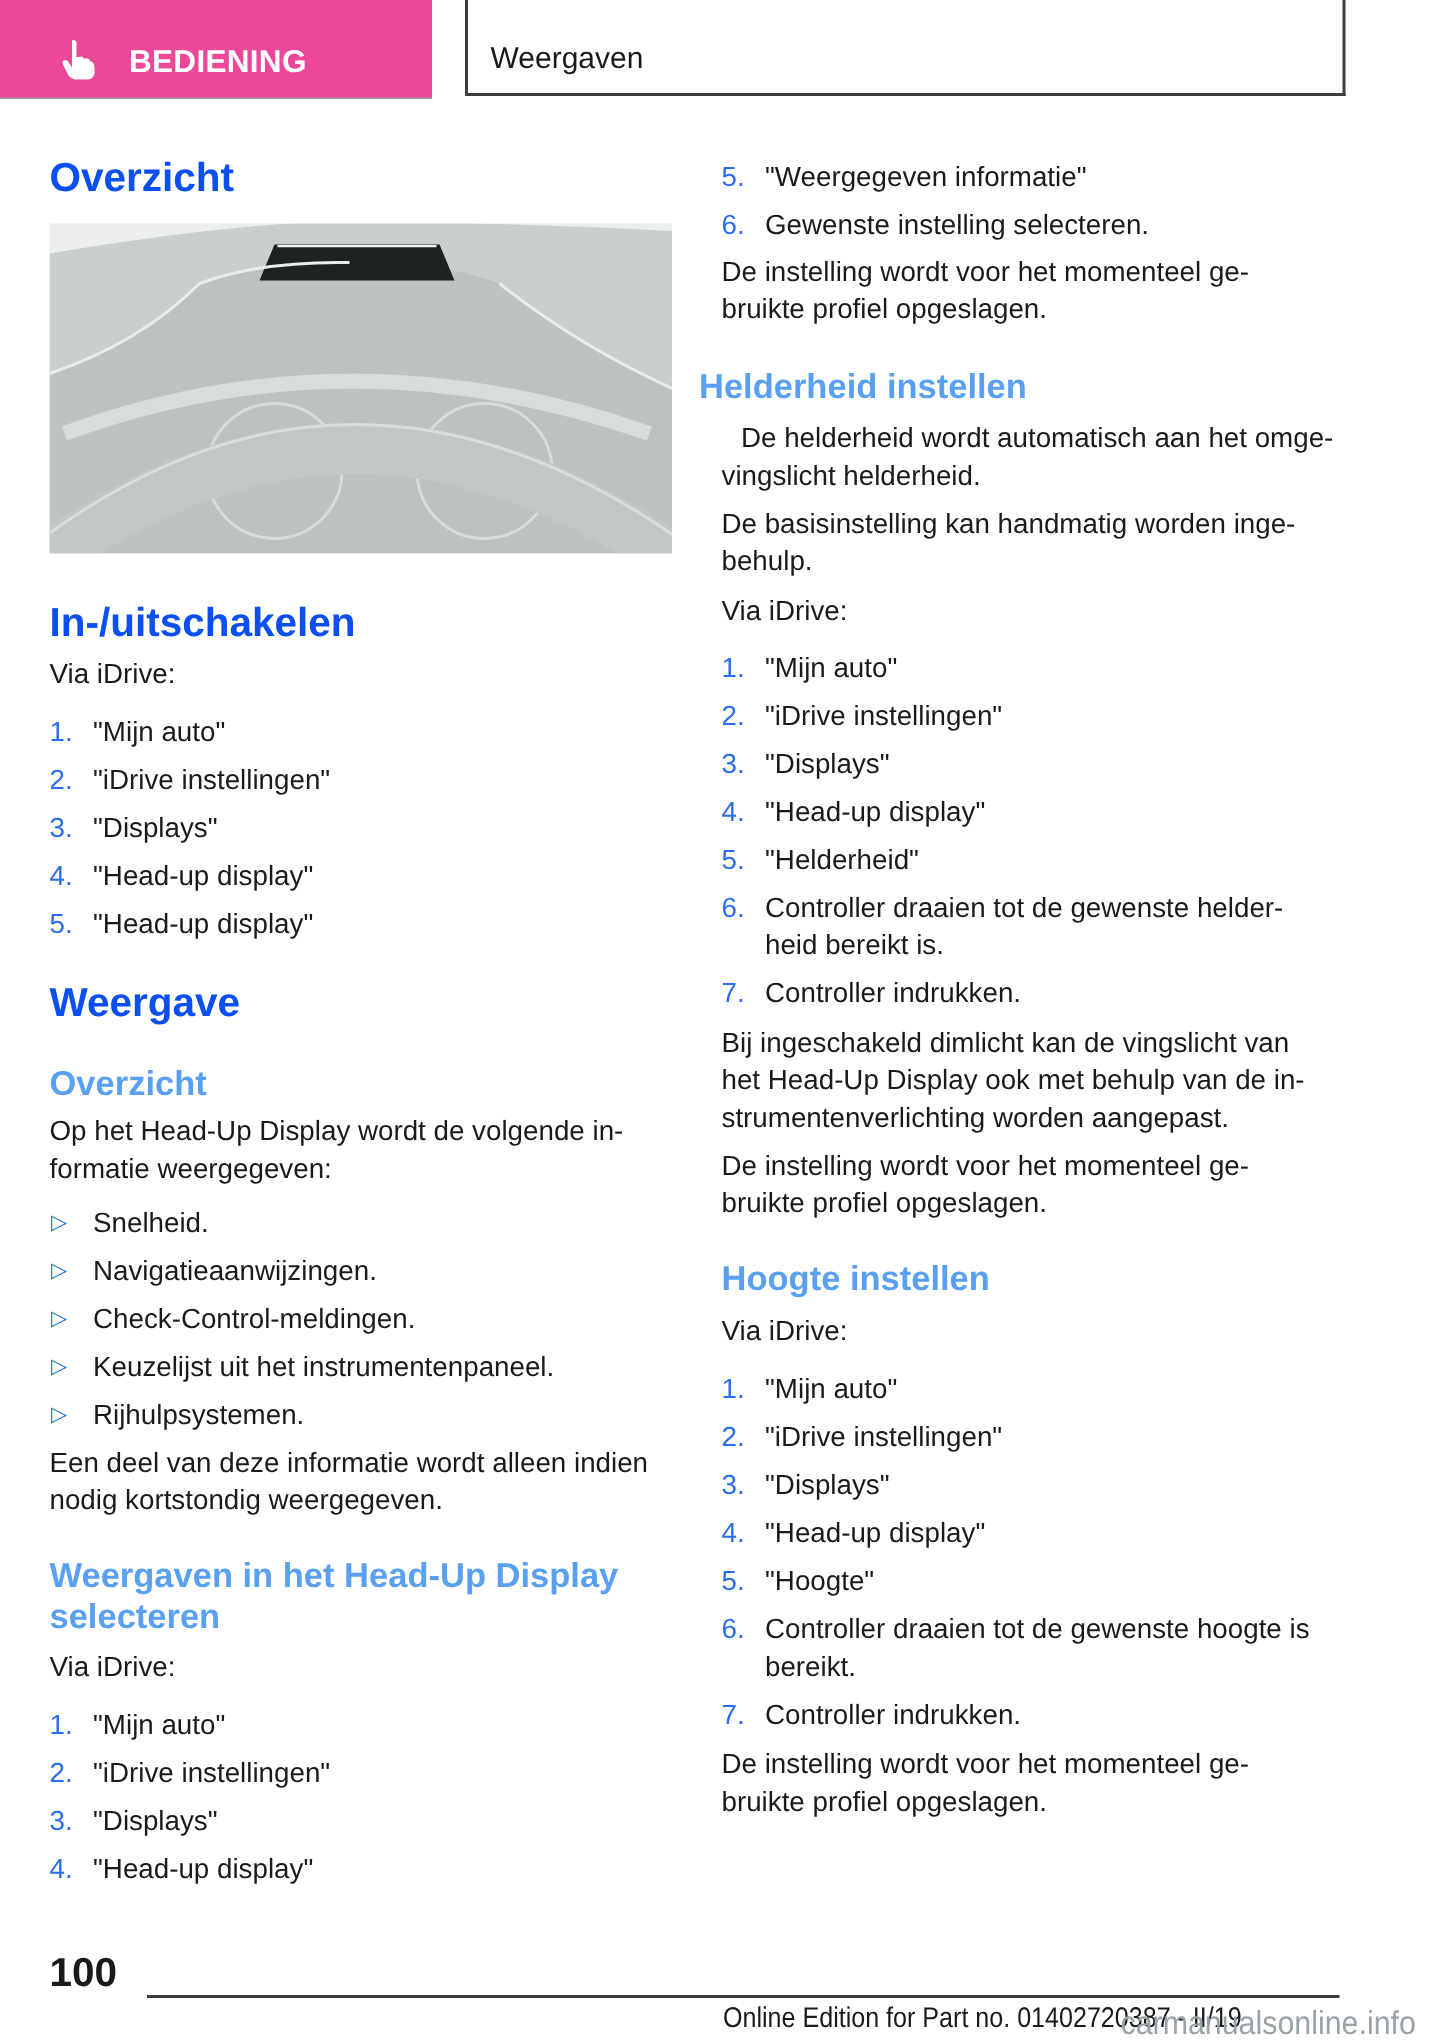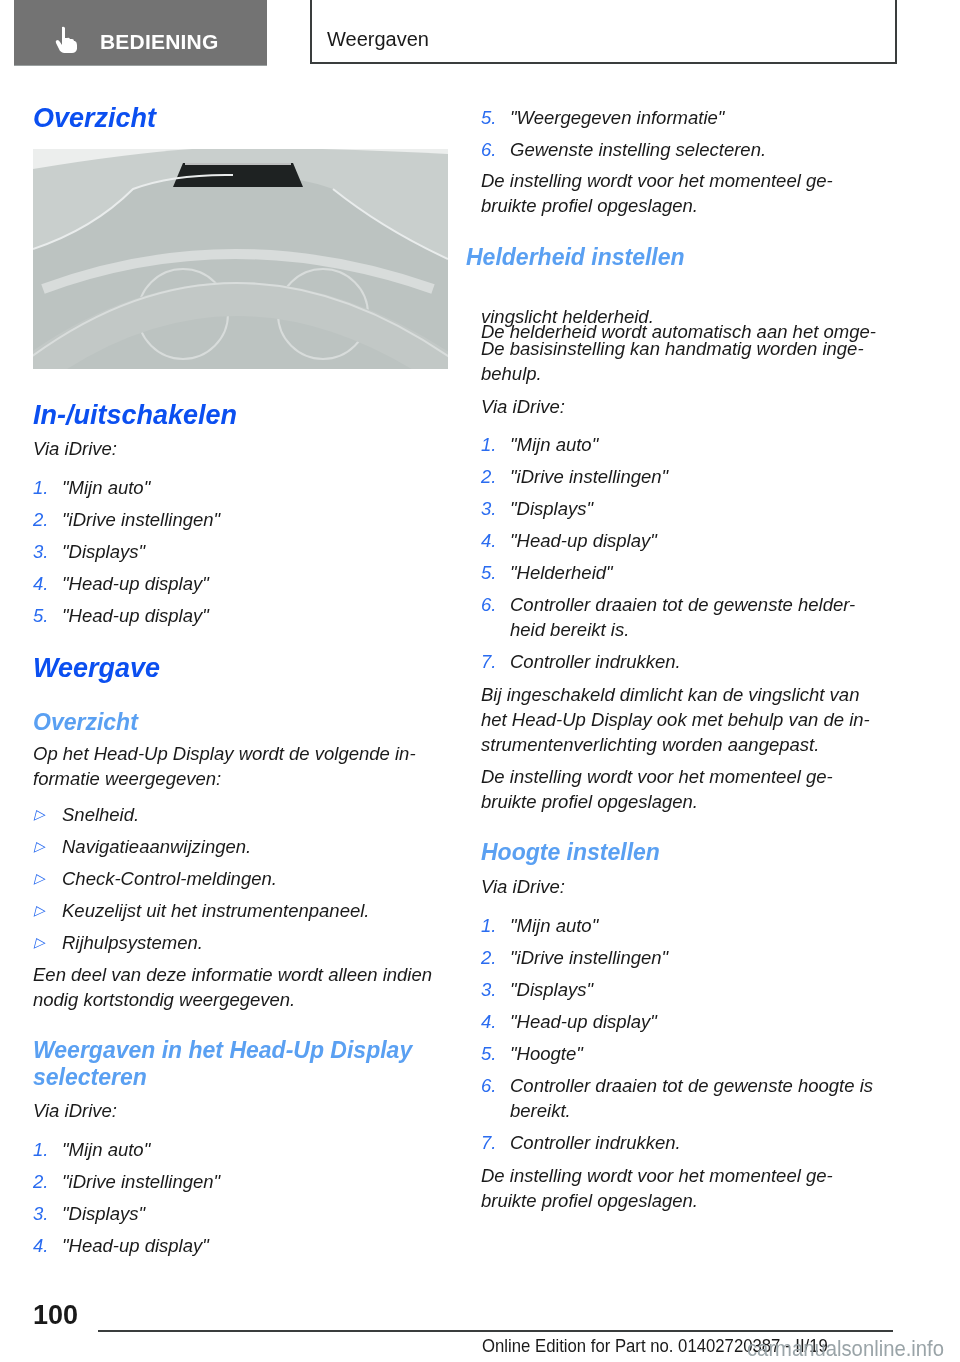--- a/index.html
+++ b/index.html
@@ -1,22 +1,22 @@
 <!DOCTYPE html>
 <html><head>
 <meta charset="utf-8">
 <style>
   html, body { margin:0; padding:0; }
   body { width:960px; height:1362px; position:relative; background:#ffffff; font-family:"Liberation Sans", sans-serif; color:#1a1a1a; overflow:hidden; }
-  .hdr-dark { position:absolute; left:14px; top:0; width:253px; height:65px; background:#737373; border-bottom:1px solid #9aa0a0; }
+  .hdr-dark { position:absolute; left:0; top:0; width:288px; height:65px; background:#ec4899; border-bottom:1px solid #9aa0a0; }
   .hdr-dark .hand { position:absolute; left:40px; top:26px; width:24px; height:28px; }
   .hdr-dark .label { position:absolute; left:86px; top:30px; font-size:21px; font-weight:bold; color:#ffffff; letter-spacing:0.2px; }
   .hdr-box { position:absolute; left:310px; top:-2px; width:583px; height:64px; border:2px solid #3a3d3d; border-top:none; background:#fff; }
   .hdr-box .label { position:absolute; left:15px; top:30px; font-size:20px; color:#1a1a1a; }
-  .abs { position:absolute;font-style:italic; }
+  .abs { position:absolute; }
   .h1 { font-size:27px; font-weight:bold; color:#0b4ff0; }
   .h2 { font-size:23px; font-weight:bold; color:#5aa0f2; line-height:28px; }
   .p { font-size:18.5px; line-height:25px; color:#1a1a1a; }
   .li { font-size:18.5px; line-height:25px; color:#1a1a1a; position:absolute; left:0; }
   .li .num { position:absolute; left:0; top:0; color:#2a6cf0; }
   .li .txt { position:absolute; left:29px; top:0; white-space:nowrap; }
   .bul .tri { position:absolute; left:1px; top:0; color:#2a6cf0; font-size:14px; }
   .img { position:absolute; left:33px; top:149px; width:415px; height:220px; background:#e9eceb; overflow:hidden; }
   .footer-num { position:absolute; left:33px; top:1300px; font-size:27px; font-weight:bold; color:#1a1a1a; }
   .footer-line { position:absolute; left:98px; top:1330px; width:795px; height:2px; background:#3a3d3d; }
@@ -142,21 +142,21 @@
     </div>
   <div class="li" style="top:32px;">
       <span class="num">6.</span>
       <span class="txt">Gewenste instelling selecteren.</span>
     </div>
 </div>
 <div class="abs p" style="left:481px; top:168px;">De instelling wordt voor het momenteel ge-</div>
 <div class="abs p" style="left:481px; top:193px;">bruikte profiel opgeslagen.</div>
 
 <div class="abs h2" style="left:466px; top:243px;">Helderheid instellen</div>
-<div class="abs p" style="left:481px; top:279px;margin-top:40px;">De helderheid wordt automatisch aan het omge-</div>
+<div class="abs p" style="left:494px; top:279px;">De helderheid wordt automatisch aan het omge-</div>
 <div class="abs p" style="left:481px; top:304px;">vingslicht helderheid.</div>
 <div class="abs p" style="left:481px; top:336px;">De basisinstelling kan handmatig worden inge-</div>
 <div class="abs p" style="left:481px; top:361px;">behulp.</div>
 <div class="abs p" style="left:481px; top:394px;">Via iDrive:</div>
 
 <div class="abs" style="left:481px; top:432px; width:420px;">
   <div class="li" style="top:0px;">
       <span class="num">1.</span>
       <span class="txt">"Mijn auto"</span>
     </div>

